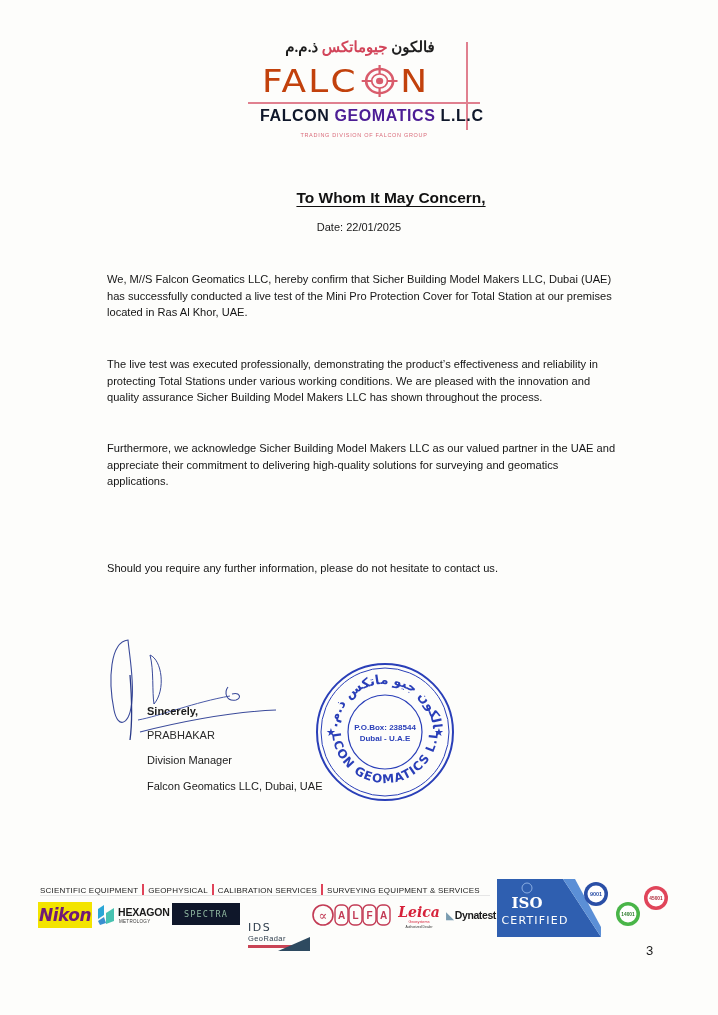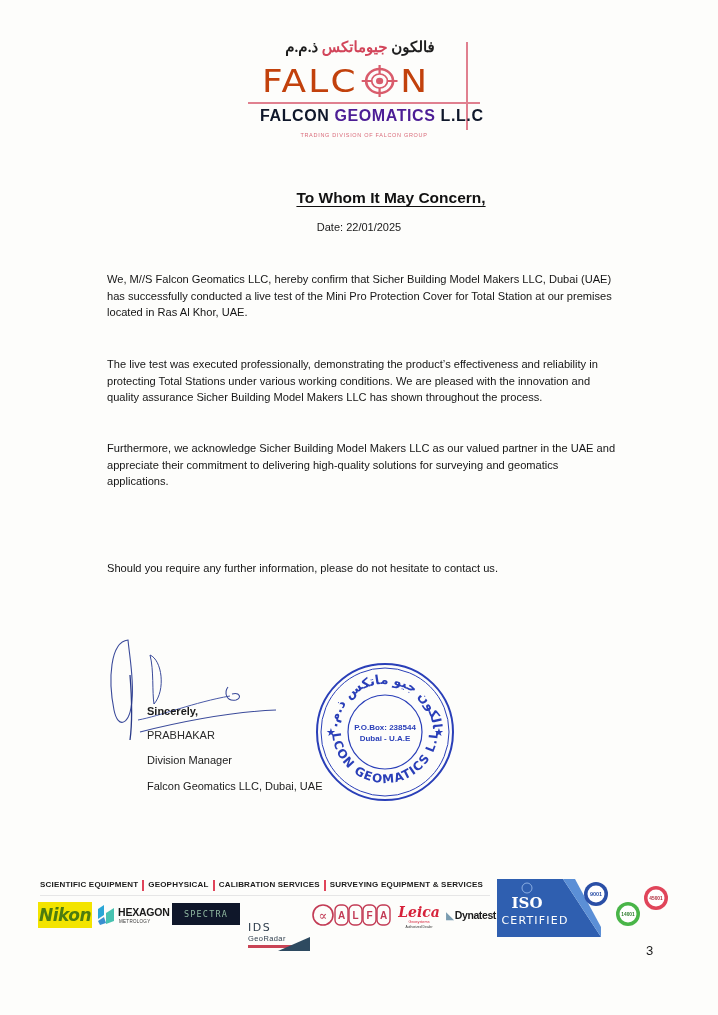--- a/index.html
+++ b/index.html
@@ -35,25 +35,25 @@
   .sign-line { position: absolute; left: 107px; font-size: 11px; color: #1b1b1b; white-space: nowrap; margin-left: 40px; }
   .s1 { top: 705px; font-weight: bold; }
   .s2 { top: 729px; color: #2a2a2a; }
   .s3 { top: 754px; }
   .s4 { top: 780px; }
 
   
   .stamp { position: absolute; left: 310px; top: 660px; width: 150px; height: 145px; }
 
   
-  .footer-cats { position: absolute; left: 40px; top: 880px; width: 450px; height: 16px; display: flex; align-items: flex-start; font-size: 8px; font-weight: bold; color: #1a1a1a; letter-spacing: 0.2px; white-space: nowrap; border-bottom: 1px solid #e6e6e6; }
+  .footer-cats { position: absolute; left: 40px; top: 880px; width: 450px; height: 16px; display: flex; align-items: flex-end; font-size: 8px; font-weight: normal; color: #1a1a1a; letter-spacing: 0.2px; white-space: nowrap; border-bottom: 1px solid #e6e6e6; }
   .footer-cats .sep { display: inline-block; width: 2px; height: 11px; background: #e0445a; margin: 0 4px; }
   .logos { position: absolute; left: 38px; top: 899px; width: 455px; height: 36px; }
   .logo { position: absolute; display: flex; align-items: center; justify-content: center; }
-  .logo-nikon { left: 0; top: 3px; width: 54px; height: 26px; background: #f3e400; font-family: "DejaVu Sans", sans-serif; font-style: italic; font-weight: bold; font-size: 17px; color: #4d7c0f; letter-spacing: -0.5px; }
+  .logo-nikon { left: 0; top: 3px; width: 54px; height: 26px; background: #f3e400; font-family: "DejaVu Sans", sans-serif; font-style: italic; font-weight: bold; font-size: 17px; color: #701a75; letter-spacing: -0.5px; }
   .logo-hexagon { left: 58px; top: 2px; width: 74px; height: 28px; }
   .logo-hexagon .hx-icon { position: absolute; left: 0; top: 2px; width: 20px; height: 22px; }
   .logo-hexagon .hx-text { position: absolute; left: 22px; top: 5px; font-size: 10.5px; font-weight: bold; color: #1a1a1a; letter-spacing: -0.2px; }
   .logo-hexagon .hx-sub { position: absolute; left: 23px; top: 18px; font-size: 4.5px; color: #333; letter-spacing: 0.3px; }
   .logo-spectra { left: 134px; top: 4px; width: 68px; height: 22px; background: #0f172a; color: #8fb8a0; font-family: "DejaVu Sans Mono", monospace; font-size: 8.5px; letter-spacing: 1.2px; }
   .logo-ids { left: 206px; top: 0; width: 66px; height: 32px; margin-top: 22px; }
   .logo-ids .ids-big { position: absolute; left: 4px; top: 0; font-family: "DejaVu Sans", sans-serif; font-size: 11px; color: #2e3d4c; letter-spacing: 1.5px; }
   .logo-ids .ids-small { position: absolute; left: 4px; top: 13px; font-size: 7.5px; color: #2e3d4c; letter-spacing: 0.4px; }
   .logo-ids .ids-bar { position: absolute; left: 4px; top: 24px; width: 50px; height: 3px; background: #c94455; }
   .logo-ids .ids-tri { position: absolute; left: 34px; top: 16px; width: 0; height: 0; border-left: 32px solid transparent; border-bottom: 14px solid #2e4a60; }

